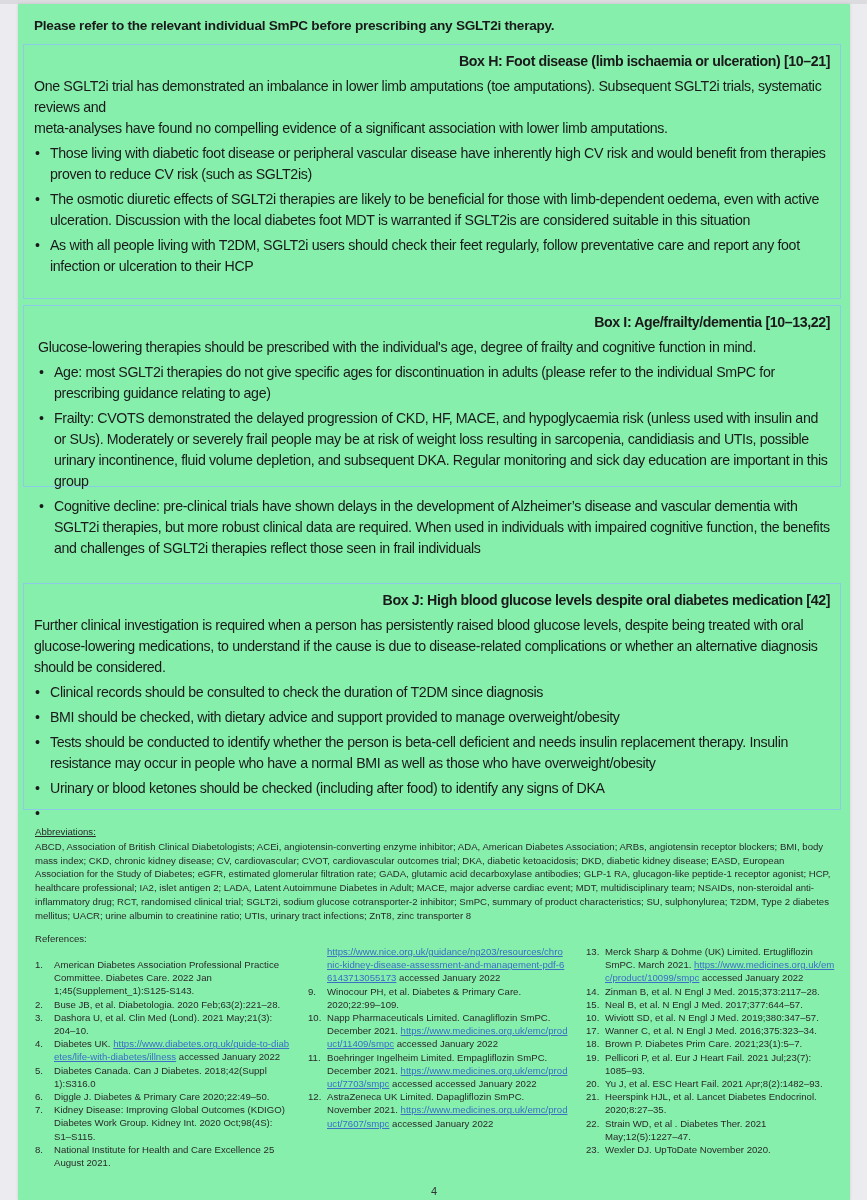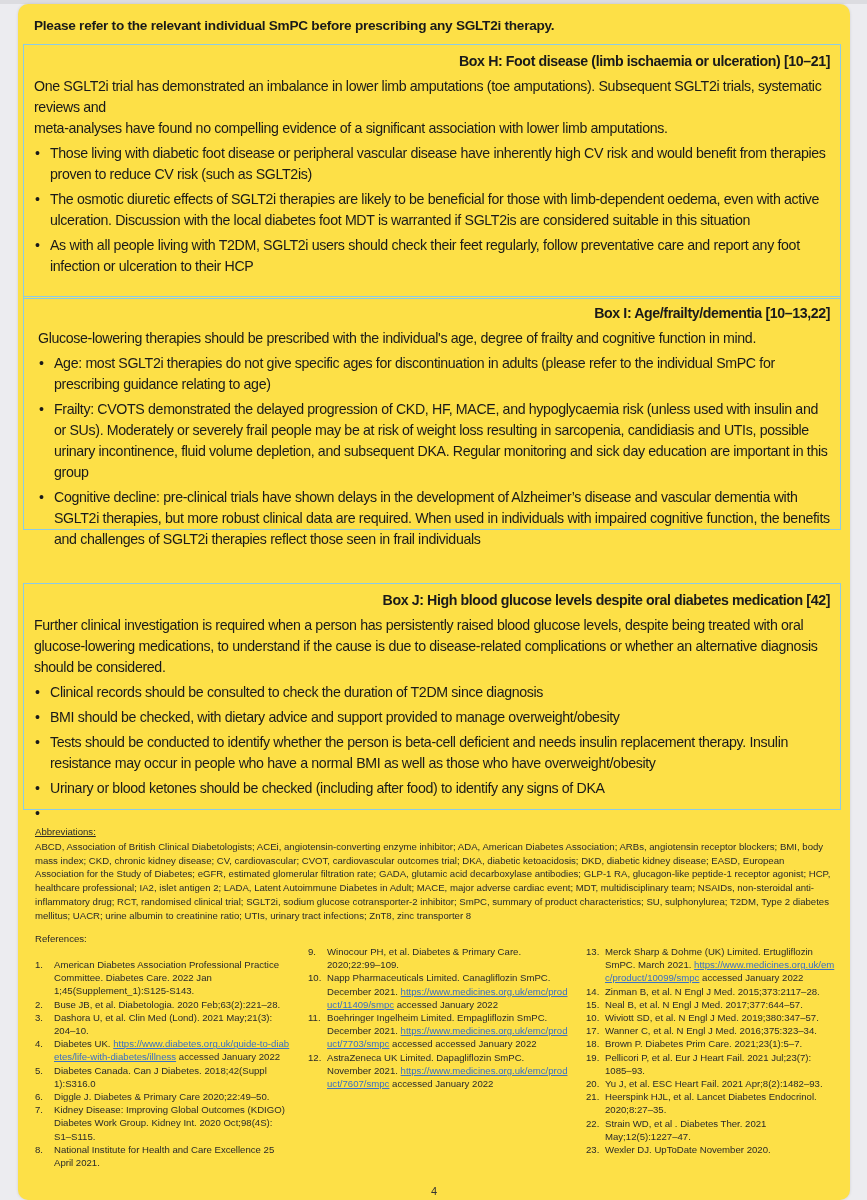--- a/index.html
+++ b/index.html
@@ -4,23 +4,22 @@
 <style>
   html, body { margin: 0; padding: 0; }
   body {
     width: 867px; height: 1200px; overflow: hidden;
     background: #ececf0;
     font-family: "Liberation Sans", sans-serif;
     color: #1a1a1a;
   }
   .page {
     position: absolute; left: 18px; top: 4px; width: 832px; height: 1196px;
-    background: #fde047;
+    background: #86efac;
     box-shadow: 0 0 3px rgba(0,0,0,0.12);
-    border-radius: 10px;
   }
   .top-shadow {
     position: absolute; left: 0; top: 0; width: 867px; height: 4px;
     background: #dcdce0;
   }
   .notice {
     position: absolute; left: 16px; top: 14px;
     font-size: 13.6px; font-weight: bold; letter-spacing: -0.25px;
   }
   .box {
@@ -29,21 +28,21 @@
     box-sizing: border-box;
     padding: 6px 10px 8px 10px;
     font-size: 14.2px; line-height: 21px; letter-spacing: -0.35px;
   }
   .box-title { font-weight: bold; font-size: 14.2px; margin-bottom: 4px; letter-spacing: -0.4px; text-align: right; }
   .box p { margin: 0 0 4px 0; }
   .box ul { list-style: none; margin: 0; padding: 0; }
   .box li { position: relative; padding-left: 16px; margin-bottom: 4px; }
   .box li .bullet { position: absolute; left: 1px; top: 0; }
   #box-h { top: 40px; height: 255px; }
-  #box-i { top: 292px; height: 234px; padding-left: 14px; }
+  #box-i { top: 301px; height: 182px; padding-left: 14px; }
   #box-j { top: 579px; height: 227px; }
   .abbrev {
     position: absolute; left: 17px; top: 821px; width: 800px;
     font-size: 9.6px; line-height: 13.8px; color: #2a2a2a;
   }
   .abbrev-title { margin-bottom: 1px; text-decoration: underline; }
   .refs-title {
     position: absolute; left: 17px; top: 929px;
     font-size: 9.6px; color: #2a2a2a; text-align: center;
   }
@@ -116,26 +115,27 @@
 
   <div class="ref-col" id="ref-col-1">
     <ol>
       <li><span class="num">1.</span><span>American Diabetes Association Professional Practice Committee. Diabetes Care. 2022 Jan 1;45(Supplement_1):S125-S143.</span></li>
       <li><span class="num">2.</span><span>Buse JB,  et al. Diabetologia. 2020 Feb;63(2):221–28.</span></li>
       <li><span class="num">3.</span><span>Dashora U, et al. Clin Med (Lond). 2021 May;21(3): 204–10.</span></li>
       <li><span class="num">4.</span><span>Diabetes UK. </span><span class="link" style="word-break:break-all">https://www.diabetes.org.uk/guide-to-diabetes/life-with-diabetes/illness</span><span> accessed January 2022</span></li>
       <li><span class="num">5.</span><span>Diabetes Canada. Can J Diabetes. 2018;42(Suppl 1):S316.0</span></li>
       <li><span class="num">6.</span><span>Diggle J. Diabetes &amp; Primary Care 2020;22:49–50.</span></li>
       <li><span class="num">7.</span><span>Kidney Disease: Improving Global Outcomes (KDIGO) Diabetes Work Group. Kidney Int. 2020 Oct;98(4S): S1–S115.</span></li>
-      <li><span class="num">8.</span><span>National Institute for Health and Care Excellence 25 April 2021.</span></li>
+      <li><span class="num">8.</span><span>National Institute for Health and Care Excellence 25 August 2021.</span></li>
     </ol>
   </div>
 
   <div class="ref-col" id="ref-col-2">
     <ol>
+      <li><span class="link" style="word-break:break-all">https://www.nice.org.uk/guidance/ng203/resources/chronic-kidney-disease-assessment-and-management-pdf-66143713055173</span><span> accessed January 2022</span></li>
       <li><span class="num">9.</span><span>Winocour PH, et al. Diabetes &amp; Primary Care. 2020;22:99–109.</span></li>
       <li><span class="num">10.</span><span>Napp Pharmaceuticals Limited. Canagliflozin SmPC. December 2021. </span><span class="link" style="word-break:break-all">https://www.medicines.org.uk/emc/product/11409/smpc</span><span> accessed January 2022</span></li>
       <li><span class="num">11.</span><span>Boehringer Ingelheim Limited. Empagliflozin SmPC. December 2021. </span><span class="link" style="word-break:break-all">https://www.medicines.org.uk/emc/product/7703/smpc</span><span> accessed accessed January 2022</span></li>
       <li><span class="num">12.</span><span>AstraZeneca UK Limited. Dapagliflozin SmPC. November 2021. </span><span class="link" style="word-break:break-all">https://www.medicines.org.uk/emc/product/7607/smpc</span><span> accessed January 2022</span></li>
     </ol>
   </div>
 
   <div class="ref-col" id="ref-col-3">
     <ol>
       <li><span class="num">13.</span><span>Merck Sharp &amp; Dohme (UK) Limited. Ertugliflozin SmPC. March 2021. </span><span class="link" style="word-break:break-all">https://www.medicines.org.uk/emc/product/10099/smpc</span><span> accessed January 2022</span></li>

